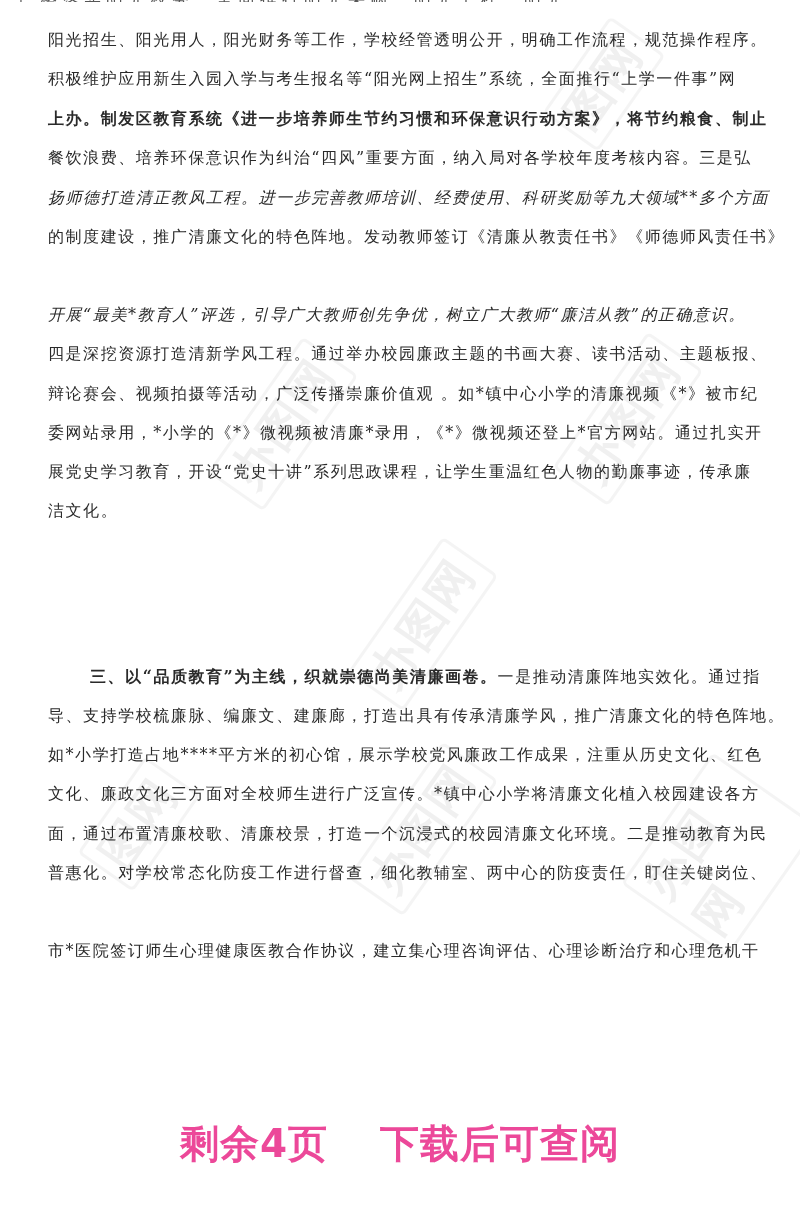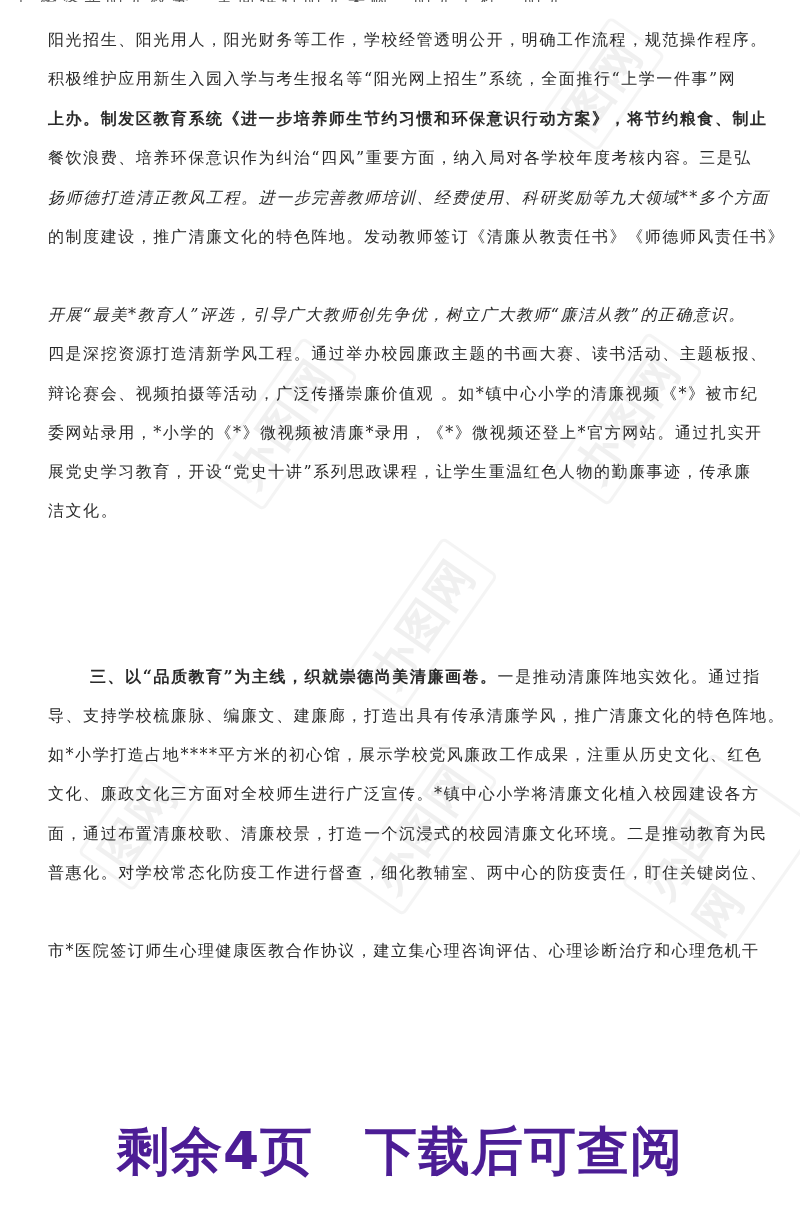--- a/index.html
+++ b/index.html
@@ -9,22 +9,22 @@
   .top-cut { position: absolute; left: 18px; top: -12px; width: 770px; height: 14px;
              overflow: hidden; font-size: 17px; color: #555; letter-spacing: 5px; }
   .line { position: absolute; left: 16px; width: 770px; font-size: 16px; line-height: 22px;
           white-space: nowrap; letter-spacing: 1.55px; text-align: justify; margin-left: 32px; }
   .line.indent { left: 58px; width: 728px; }
   .watermark { position: absolute; font-family: "DejaVu Sans", sans-serif; font-weight: bold;
                font-size: 46px; color: rgba(200,200,200,0.28); transform: rotate(-55deg);
                letter-spacing: 2px; pointer-events: none; border: 3px solid rgba(210,210,210,0.25);
                padding: 0 8px; border-radius: 6px; }
   .footer { position: absolute; left: 0; width: 800px; top: 1117px; text-align: center;
-            font-family: "DejaVu Sans", sans-serif; font-weight: bold; font-size: 52px;
-            color: #4c1d95; letter-spacing: 1px; }
+            font-family: "DejaVu Sans", sans-serif; font-weight: bold; font-size: 39px;
+            color: #ec4899; letter-spacing: 1px; }
   .footer span { display: inline-block; }
   .footer .gap { width: 52px; }
 </style>
 </head>
 <body>
 
 <div class="page">
 
   <div class="top-cut">
     <span>严格落实阳光校务，全面推行阳光采购、阳光工程、阳光</span>

